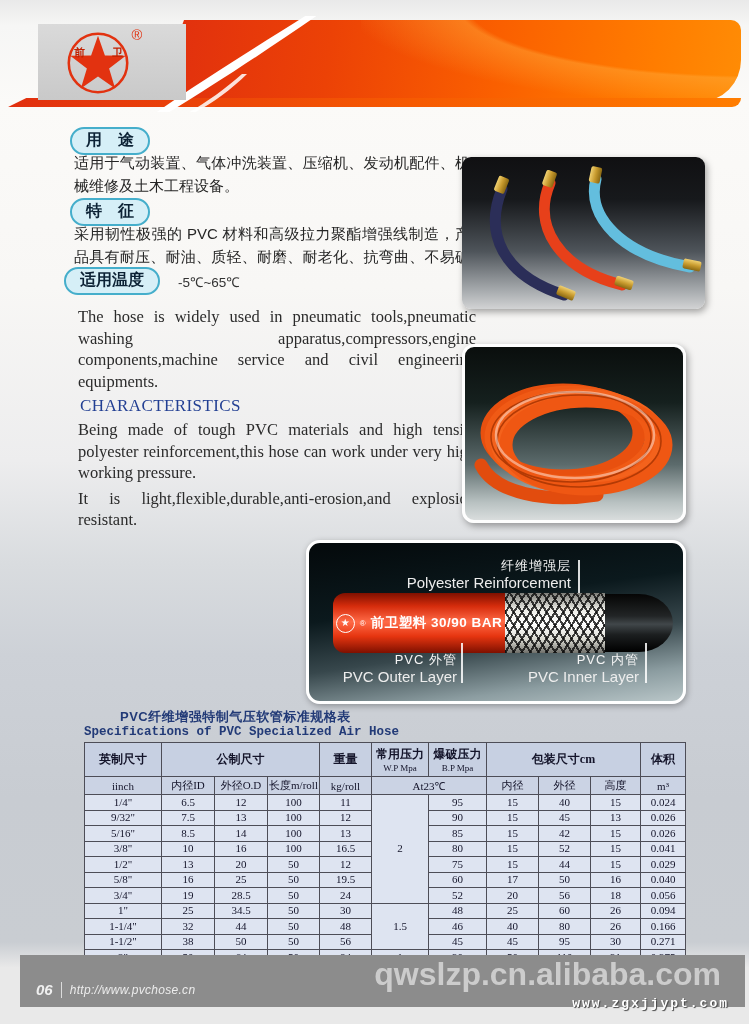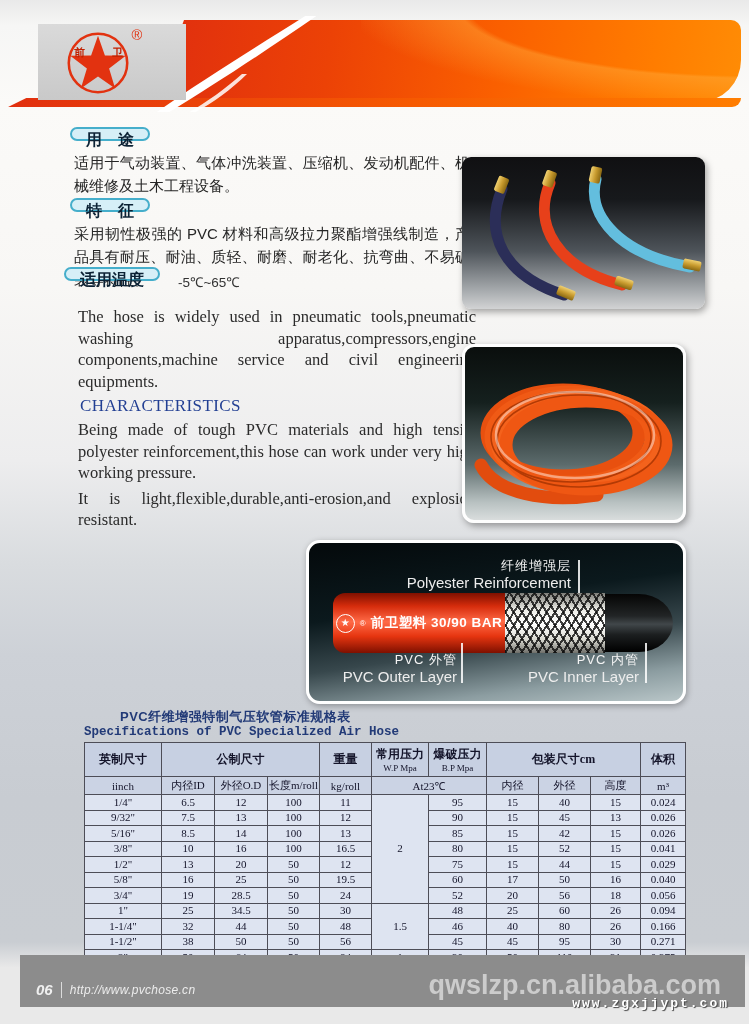--- a/index.html
+++ b/index.html
@@ -30,21 +30,21 @@
   .swoosh{position:absolute;left:138px;top:-4px;width:200px;height:96px;pointer-events:none;}
   .logo-panel{
     position:absolute;left:30px;top:4px;width:148px;height:76px;
     background:linear-gradient(180deg,#dadada,#c9c9c9);
   }
   .titles{position:absolute;left:262px;top:16px;color:#fff;}
   .title-cn{font-family:"Liberation Serif",serif;font-weight:bold;font-size:27px;letter-spacing:1px;line-height:30px;}
   .title-en{font-size:15px;letter-spacing:.5px;margin-top:7px;font-weight:bold;}
   
   .pill{
-    position:absolute;box-sizing:border-box;height:14px;line-height:21px;
+    position:absolute;box-sizing:border-box;height:28px;line-height:21px;
     border:2px solid #45aecb;background:#d6eff7;border-radius:14px;
     padding:0 14px;font-weight:bold;font-size:16px;color:#0c2235;
     font-family:"Liberation Serif",serif;white-space:nowrap;
   }
   #pill-usage{left:70px;top:127px;}
   #pill-feature{left:70px;top:198px;}
   #pill-temp{left:64px;top:267px;}
   .cn-body{position:absolute;width:396px;font-size:15px;line-height:23px;color:#262626;text-align:justify;}
   #usage-body{left:74px;top:151px;}
   #feature-body{left:74px;top:222px;}
@@ -113,21 +113,21 @@
   table.spec .h1 th{height:33px;}
   table.spec .h2 th{height:17px;font-weight:normal;font-size:11px;background:#cbd3e4;}
   .th-sub{display:block;font-size:9px;font-weight:normal;line-height:10px;}
   table.spec td{background:#dee4f1;font-size:11px;height:14.5px;line-height:13px;}
   
   .footer-bar{position:absolute;left:20px;top:955px;width:725px;height:52px;background:#8c8c8c;}
   .footer-left{position:absolute;left:16px;bottom:9px;display:flex;align-items:center;gap:8px;color:#f0f0f0;font-style:italic;}
   .footer-page{font-size:15px;font-weight:bold;}
   .footer-sep{width:1px;height:16px;background:#dcdcdc;}
   .footer-url{font-size:12px;color:#ececec;letter-spacing:.3px;}
-  .wm-main{position:absolute;right:24px;bottom:5px;font-size:27px;font-weight:bold;color:#d2d2d2;letter-spacing:0;line-height:34px;opacity:.92;text-align:right;}
+  .wm-main{position:absolute;right:24px;bottom:16px;font-size:32px;font-weight:bold;color:#d2d2d2;letter-spacing:0;line-height:34px;opacity:.92;text-align:right;}
   .wm-sub{position:absolute;right:16px;bottom:-4px;font-family:"Liberation Mono",monospace;font-size:13px;font-weight:bold;
     color:#fff;letter-spacing:2px;text-shadow:1px 1px 1px #444;}
 </style>
 </head>
 <body>
 
 <div class="page">
 
   <div class="banner">
     <div class="red-main"></div>

